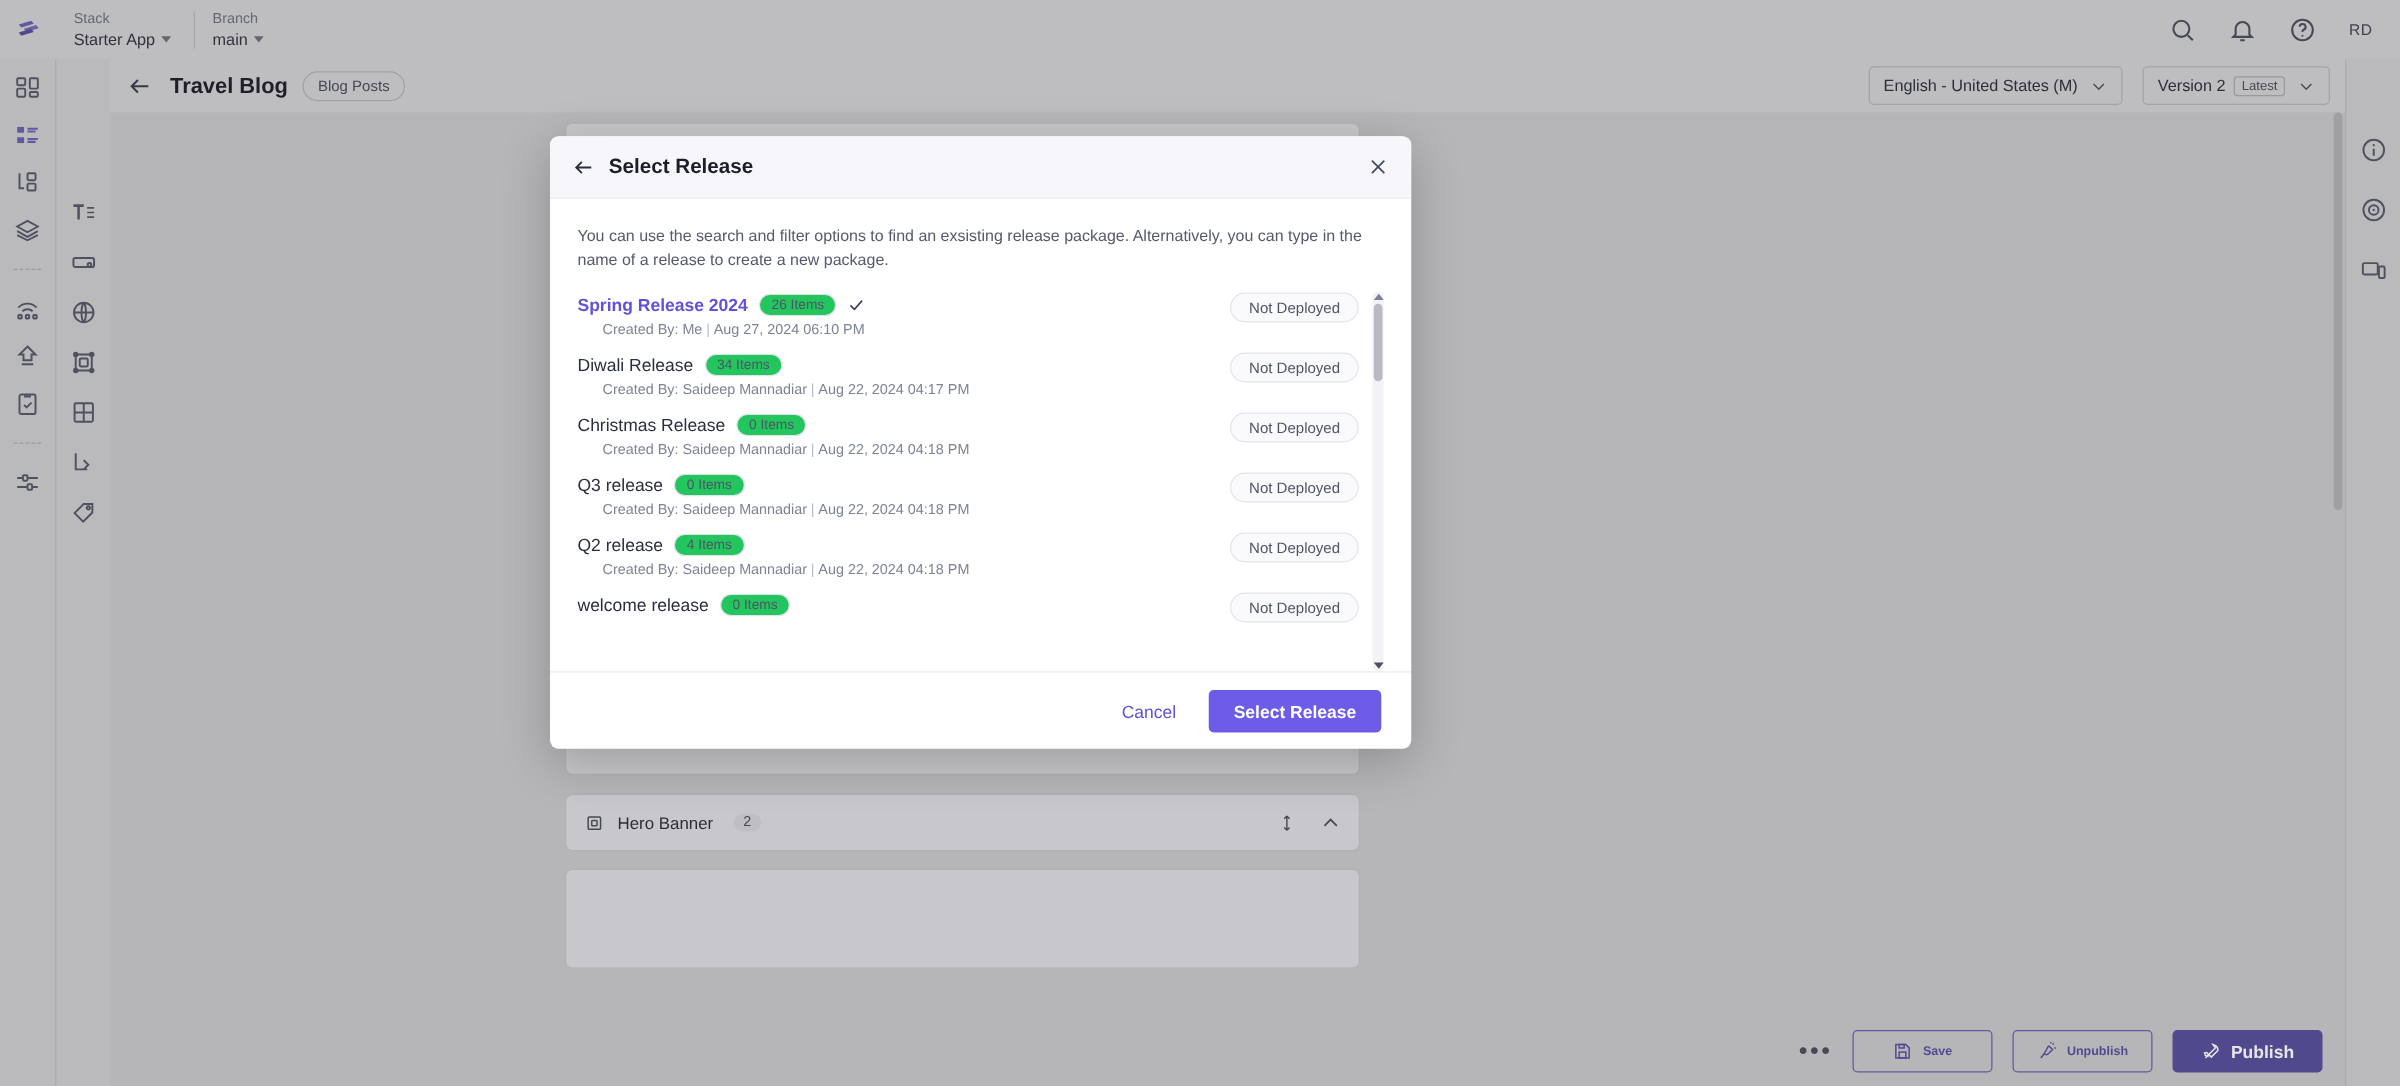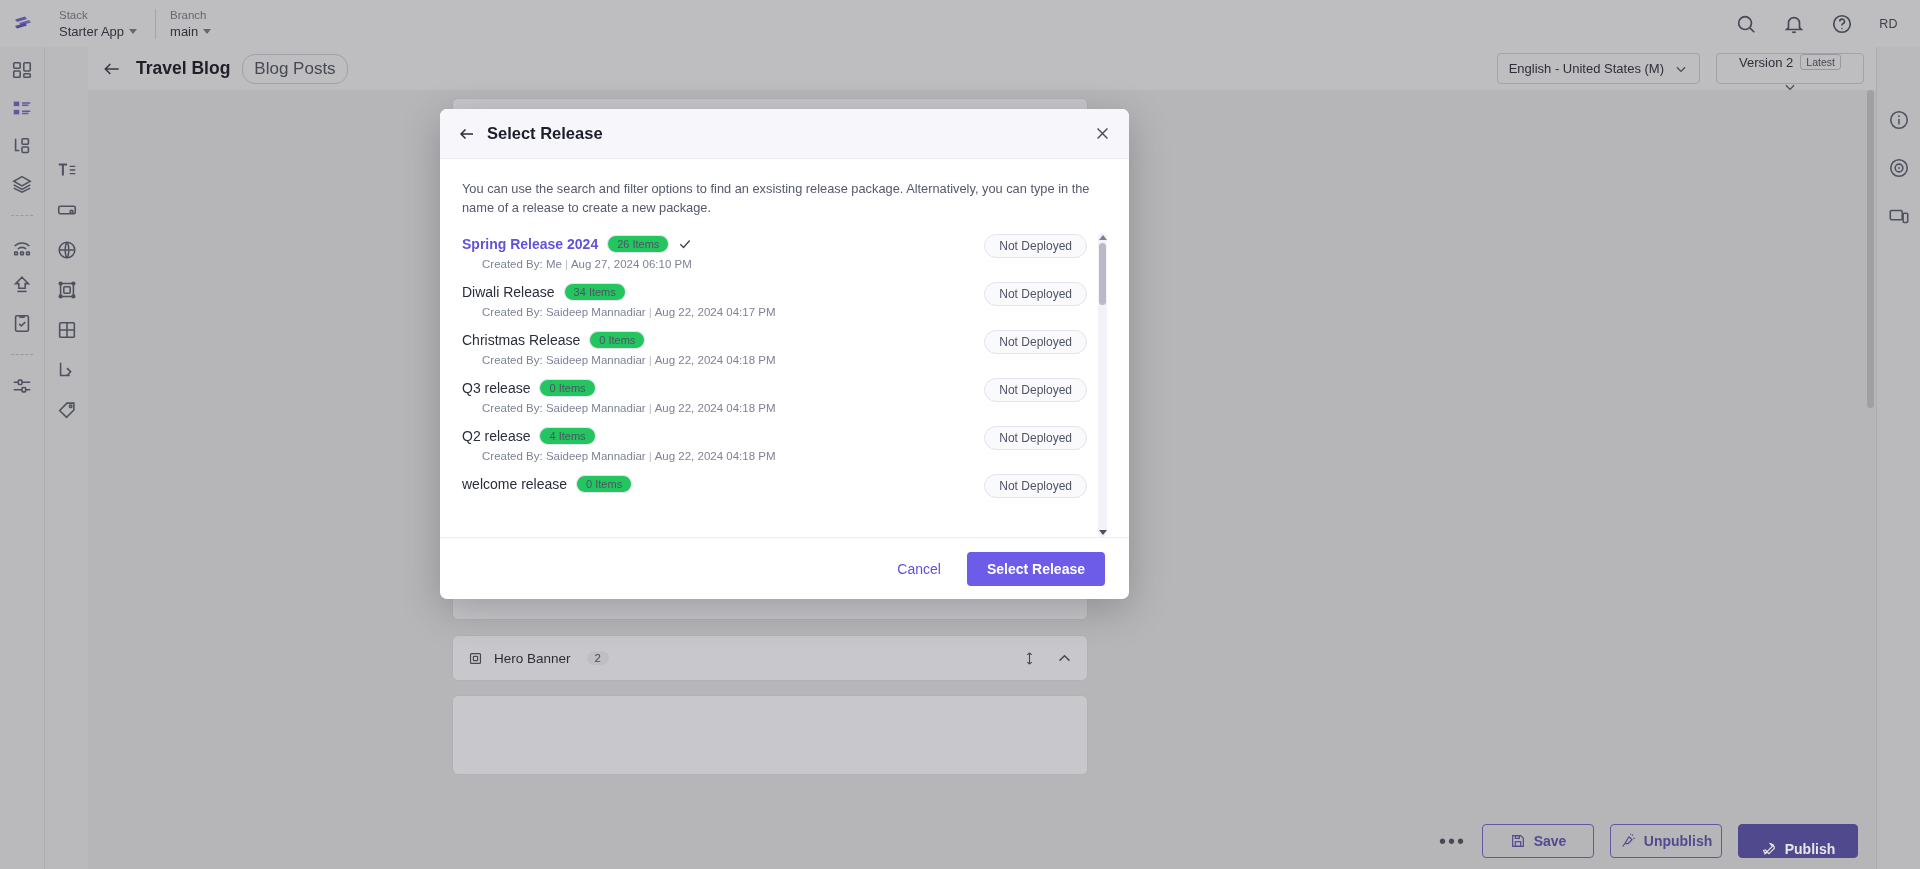--- a/index.html
+++ b/index.html
@@ -53,29 +53,29 @@
 
   
   .page-header {
     position: absolute; top: 47px; left: 88px; right: 0; height: 43px;
     background: #d2d2d6; display: flex; align-items: center; padding: 0 20px 0 14px;
   }
   .back-arrow { width: 20px; height: 20px; color: #3b3f52; margin-right: 14px; }
   .entry-title { font-size: 17.5px; font-weight: bold; color: #1f2230; }
   .ct-chip {
     margin-left: 12px; padding: 4px 11px; border: 1px solid #b1b1bb; border-radius: 13px;
-    font-size: 17px; color: #4b5063; background: transparent;
+    font-size: 12px; color: #4b5063; background: transparent;
   }
   .hdr-right { margin-left: auto; display: flex; align-items: center; gap: 16px; }
   .hdr-select {
     height: 31px; min-width: 200px; border: 1px solid #b3b3bd; border-radius: 4px;
     display: flex; align-items: center; justify-content: space-between;
     padding: 0 11px; font-size: 13px; color: #2f3342; background: transparent; gap: 10px;
   }
-  .hdr-select.version { min-width: 148px; flex-direction: column; }
+  .hdr-select.version { min-width: 148px; }
   .latest-tag {
     font-size: 10.5px; border: 1px solid #a9a9b5; border-radius: 3px;
     padding: 1px 5px; color: #4b5063; margin-left: 7px;
   }
   .chev { width: 14px; height: 14px; color: #4b5063; flex: none; }
   .expand-ic { width: 20px; height: 20px; color: #3f4356; }
 
   
   .rail-right {
     position: absolute; top: 47px; right: 0; width: 44px; bottom: 0;
@@ -106,25 +106,25 @@
 
   
   .actionbar {
     position: absolute; bottom: 0; left: 88px; right: 44px; height: 56px;
     display: flex; align-items: center; justify-content: flex-end; gap: 16px; padding-right: 18px;
   }
   .dots { color: #4c5165; font-size: 20px; letter-spacing: 2px; line-height: 10px; }
   .btn-outline {
     height: 34px; min-width: 112px; border: 1px solid #6c5ce7; border-radius: 4px;
     display: flex; align-items: center; justify-content: center; gap: 8px;
-    color: #5b4bd6; font-size: 14px; font-weight: bold; background: transparent;
+    color: #5b4bd6; font-size: 10px; font-weight: bold; background: transparent;
   }
   .btn-primary {
     height: 34px; min-width: 120px; border-radius: 4px; background: #5a4ad1;
-    display: flex; align-items: flex-end; justify-content: center; gap: 8px;
+    display: flex; align-items: center; justify-content: center; gap: 8px;
     color: #ffffff; font-size: 14px; font-weight: bold; border: 1px solid #5a4ad1;
   }
   .btn-ic { width: 16px; height: 16px; }
 
   
   .overlay { position: absolute; inset: 0; background: rgba(20,20,30,0.07); }
   .modal {
     position: absolute; left: 440px; top: 109px; width: 689px; height: 490px;
     background: #ffffff; border-radius: 7px; overflow: hidden;
     box-shadow: 0 10px 40px rgba(0,0,0,0.22);

